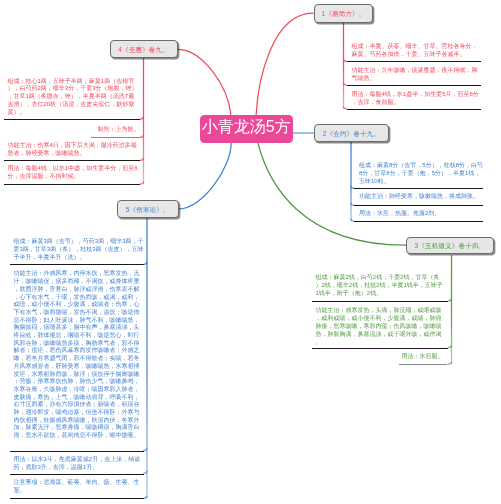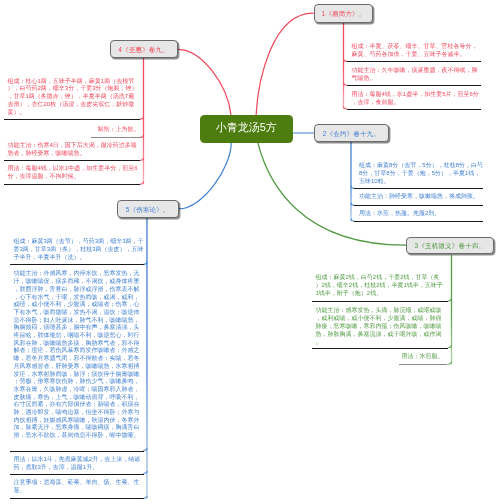--- a/index.html
+++ b/index.html
@@ -2,23 +2,23 @@
 <html><head>
 <meta charset="utf-8">
 <title>小青龙汤5方</title>
 <style>
   html,body{margin:0;padding:0;background:#fff;}
   body{width:501px;height:504px;overflow:hidden;background:#fff;
        font-family:"Liberation Sans",sans-serif;}
   #stage{position:relative;width:501px;height:504px;background:#fff;overflow:hidden;}
   #links{position:absolute;left:0;top:0;width:501px;height:504px;}
   .center-node{position:absolute;box-sizing:border-box;
-     background:#4d7c0f;color:#fff;border-radius:4.5px;
+     background:#ec4899;color:#fff;border-radius:4.5px;
      display:flex;align-items:center;justify-content:center;
-     font-size:11px;white-space:nowrap;}
+     font-size:16px;white-space:nowrap;}
   .topic{position:absolute;box-sizing:border-box;
      background:#e7e7e7;border:1px solid #6b6b6b;border-radius:4px;
      display:flex;align-items:center;justify-content:center;
      font-size:6.5px;white-space:nowrap;letter-spacing:.2px;
      box-shadow:1.4px 1.4px 0 rgba(0,0,0,.45);}
   .sect{position:absolute;box-sizing:border-box;font-size:6px;
         letter-spacing:0px;line-break:anywhere;}
   .sect.ralign{text-align:right;}
   .rule{position:absolute;height:0;border-top:1px solid #1a1a1a;}
   .rule.soft{border-top-color:#8a8a8a;}

